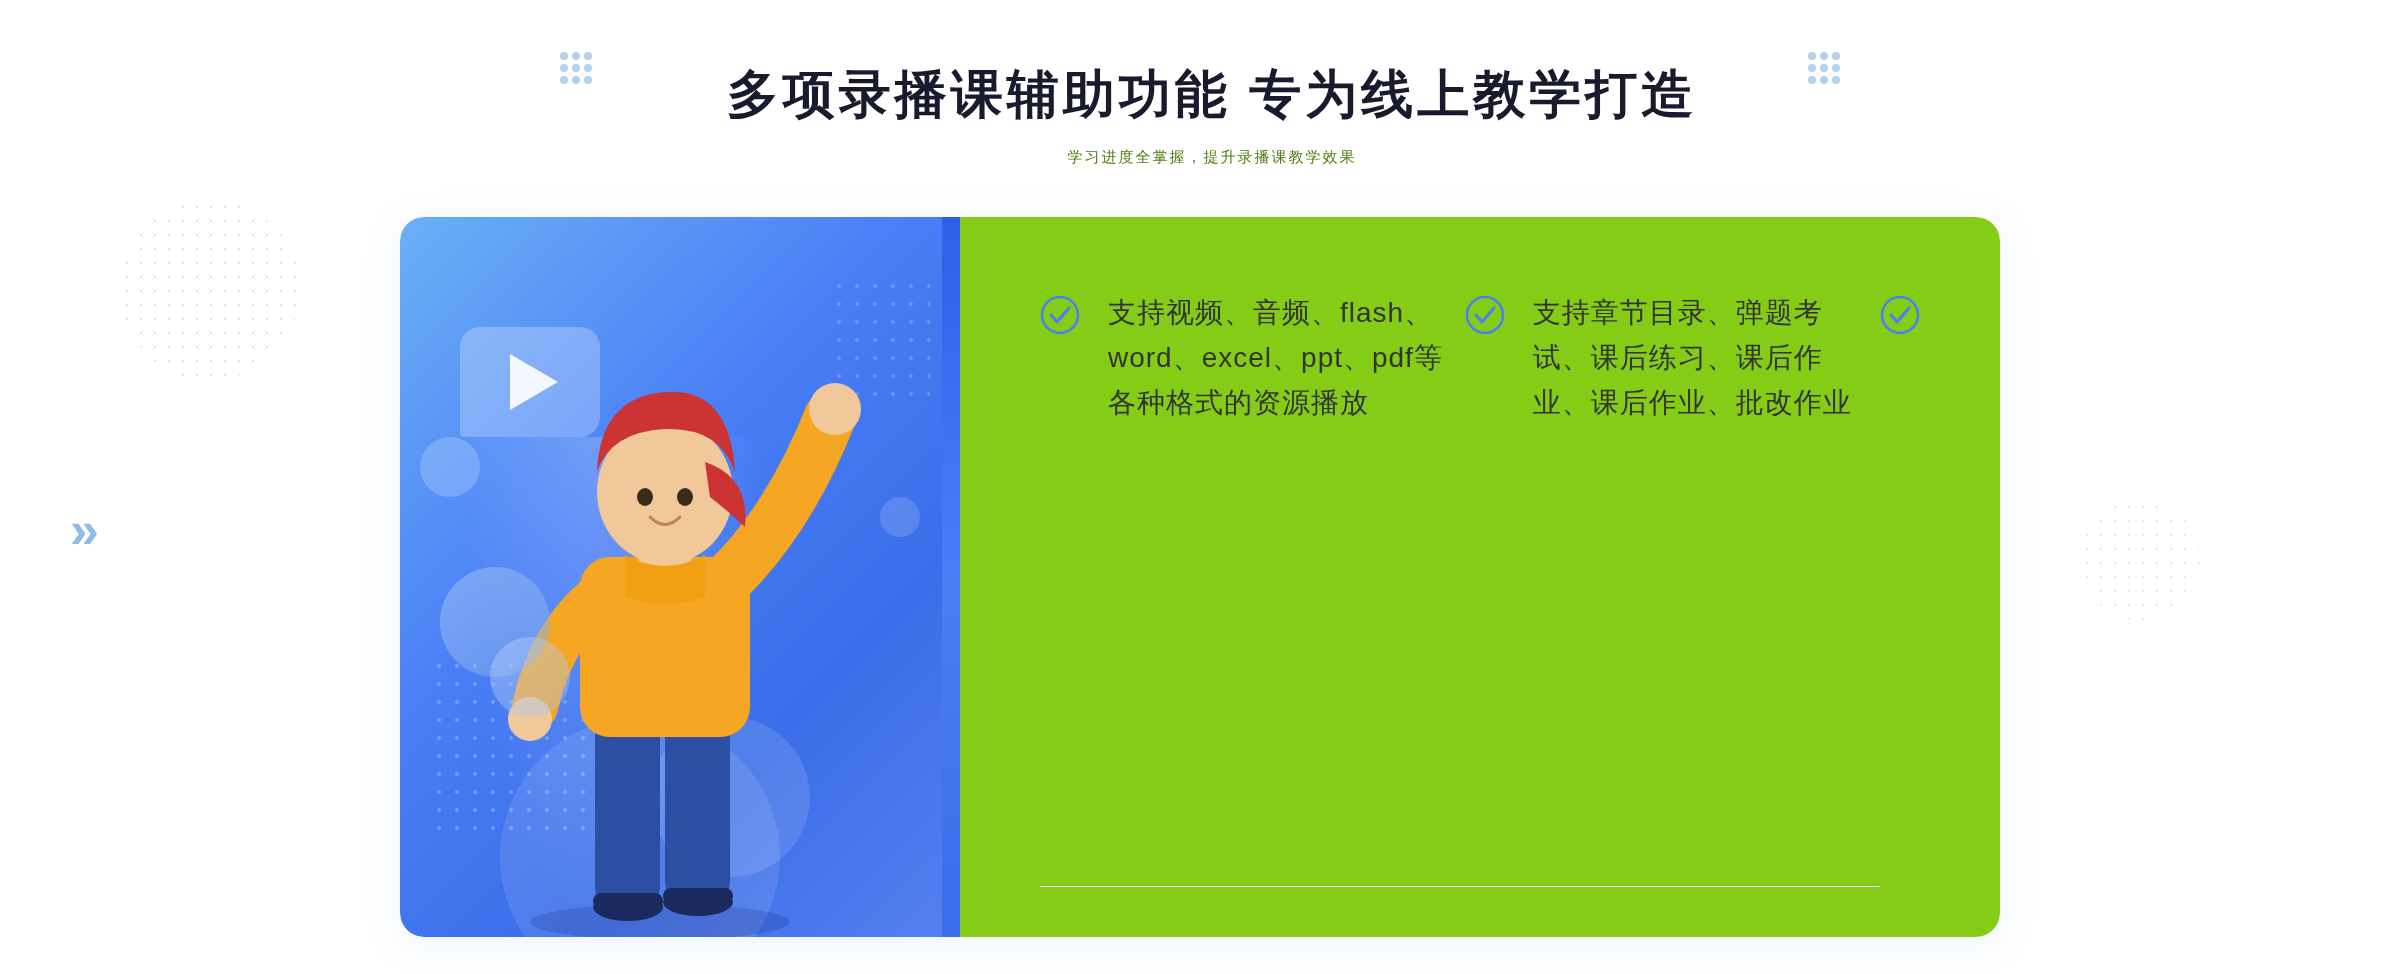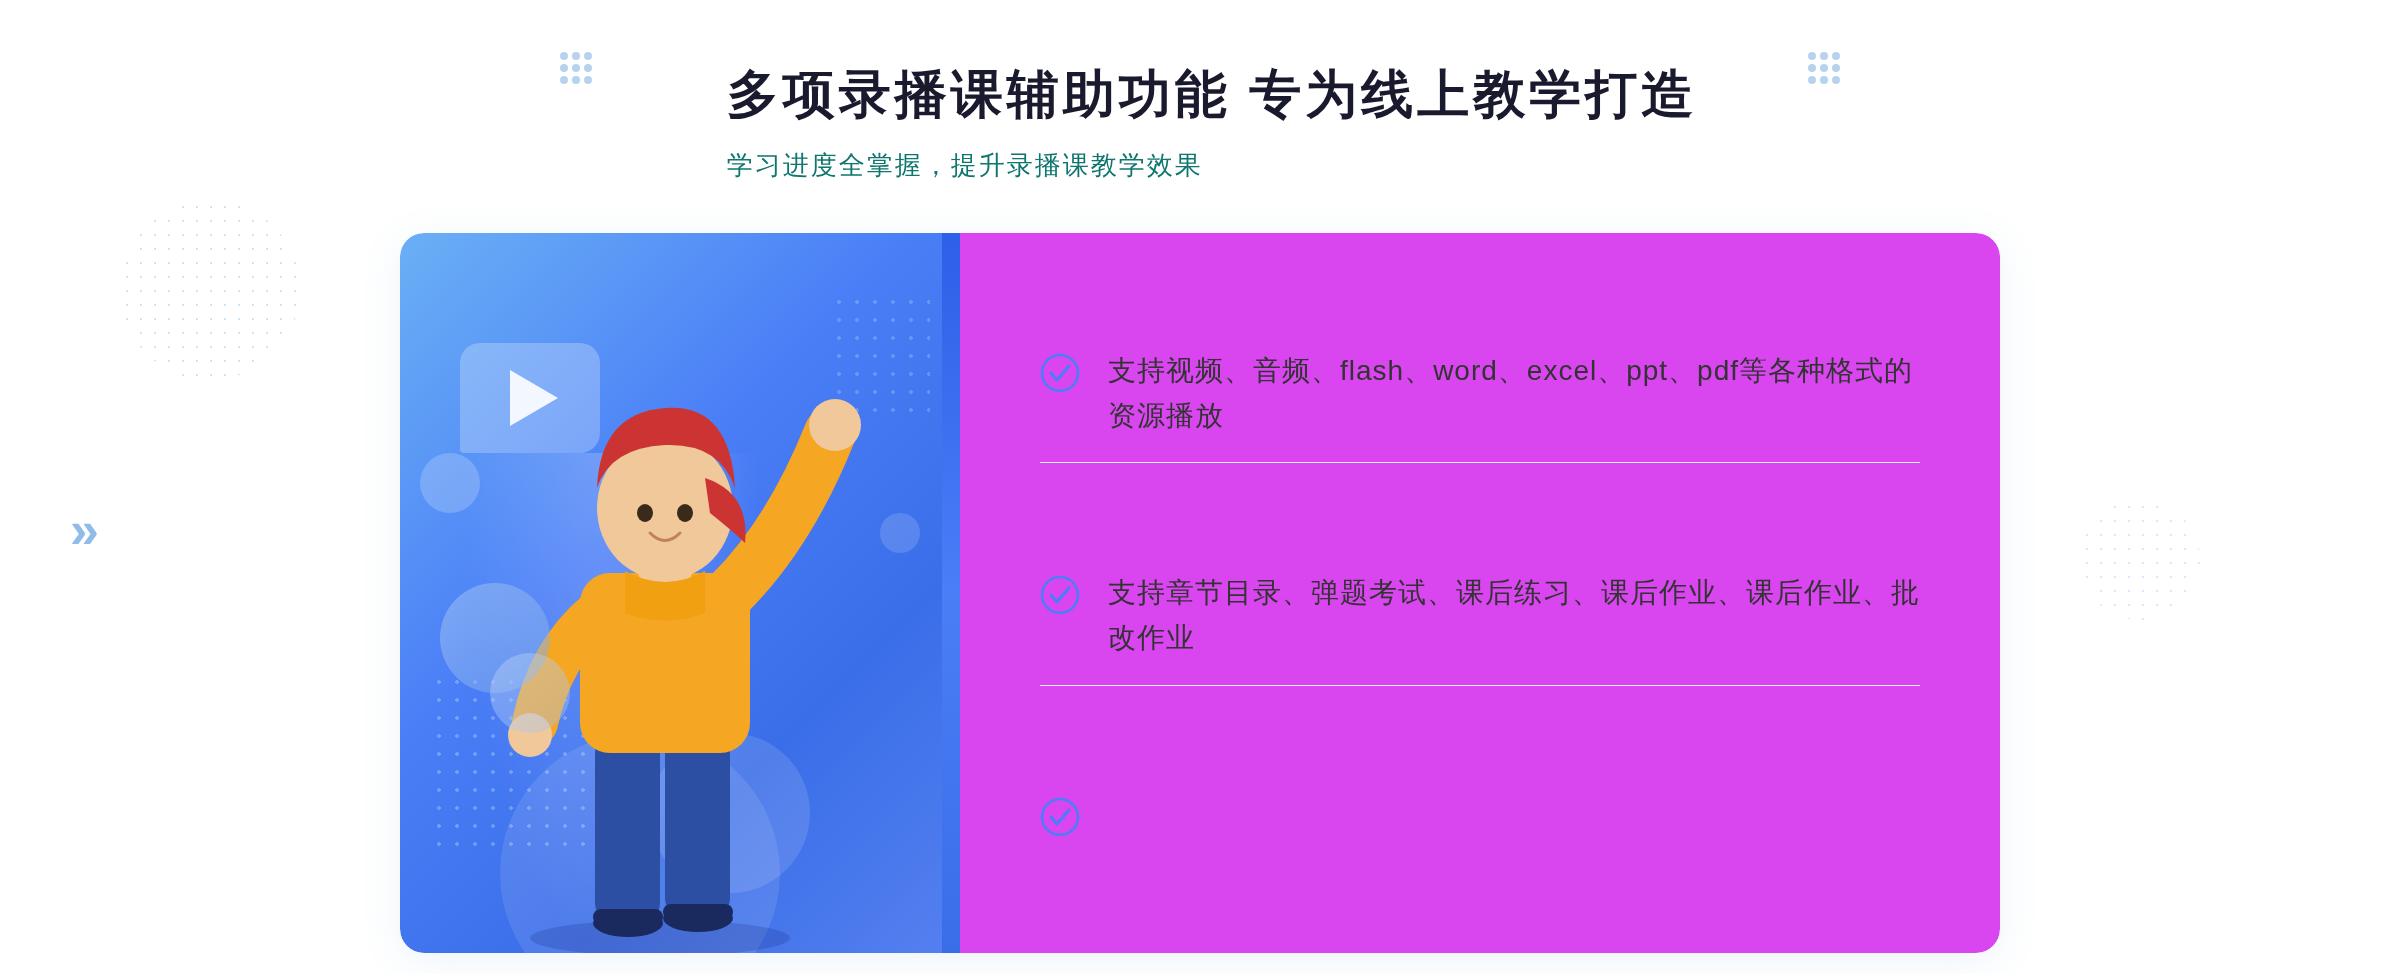--- a/index.html
+++ b/index.html
@@ -84,38 +84,38 @@
 
     .dot-item {
       width: 8px;
       height: 8px;
       background-color: #4a90d9;
       border-radius: 50%;
     }
 
     
     .header-section {
-      text-align: left;
+      text-align: center;
       margin-bottom: 50px;
       position: relative;
       z-index: 10;
       margin-left: 24px;
     }
 
     .main-title {
       font-size: 52px;
       font-weight: 600;
       color: #1a1a2e;
       letter-spacing: 4px;
       margin-bottom: 18px;
     }
 
     .sub-title {
-      font-size: 26px;
-      color: #0f766e;
+      font-size: 15px;
+      color: #4d7c0f;
       letter-spacing: 2px;
     }
 
     
     .content-area {
       display: flex;
       width: 1600px;
       height: 720px;
       background-color: #f0f6ff;
       border-radius: 24px;
@@ -211,23 +211,23 @@
       height: 100%;
       background: linear-gradient(180deg, #2d5fe8 0%, #4a7ef7 50%, #3a6ee8 100%);
       border-radius: 0 0 0 0;
     }
 
     
     .right-panel {
       flex: 1;
       padding: 50px 80px;
       display: flex;
-      flex-direction: column;
+      flex-direction: row;
       justify-content: space-around;
-      background-color: #d946ef;
+      background-color: #84cc16;
       border-radius: 0 24px 24px 0;
     }
 
     .feature-item {
       display: flex;
       align-items: flex-start;
       gap: 28px;
       padding: 24px 0;
       border-bottom: 1px solid #e8f0fb;
     }

